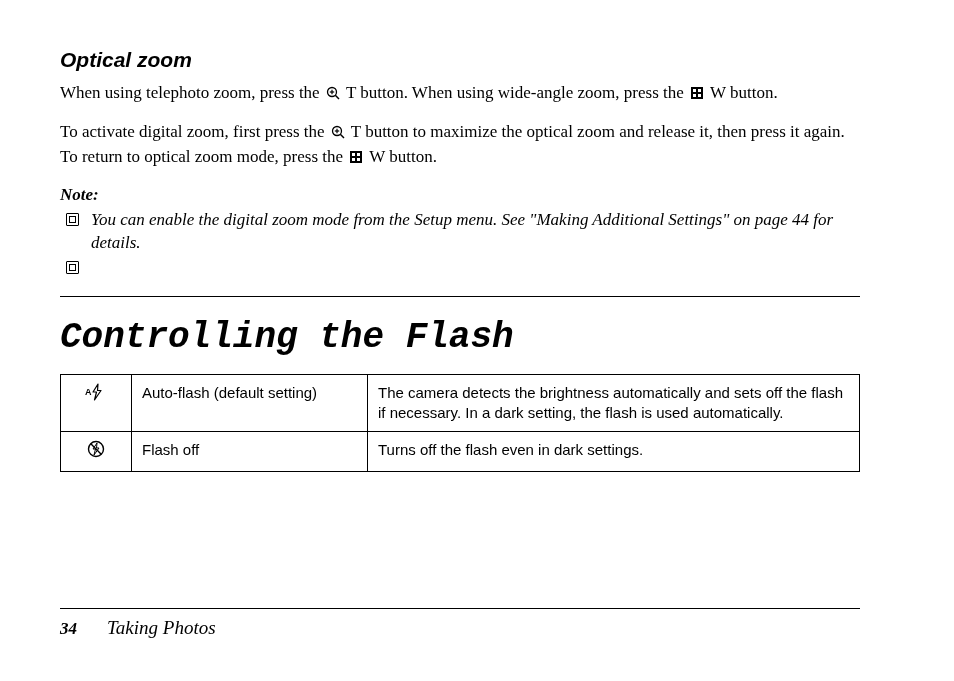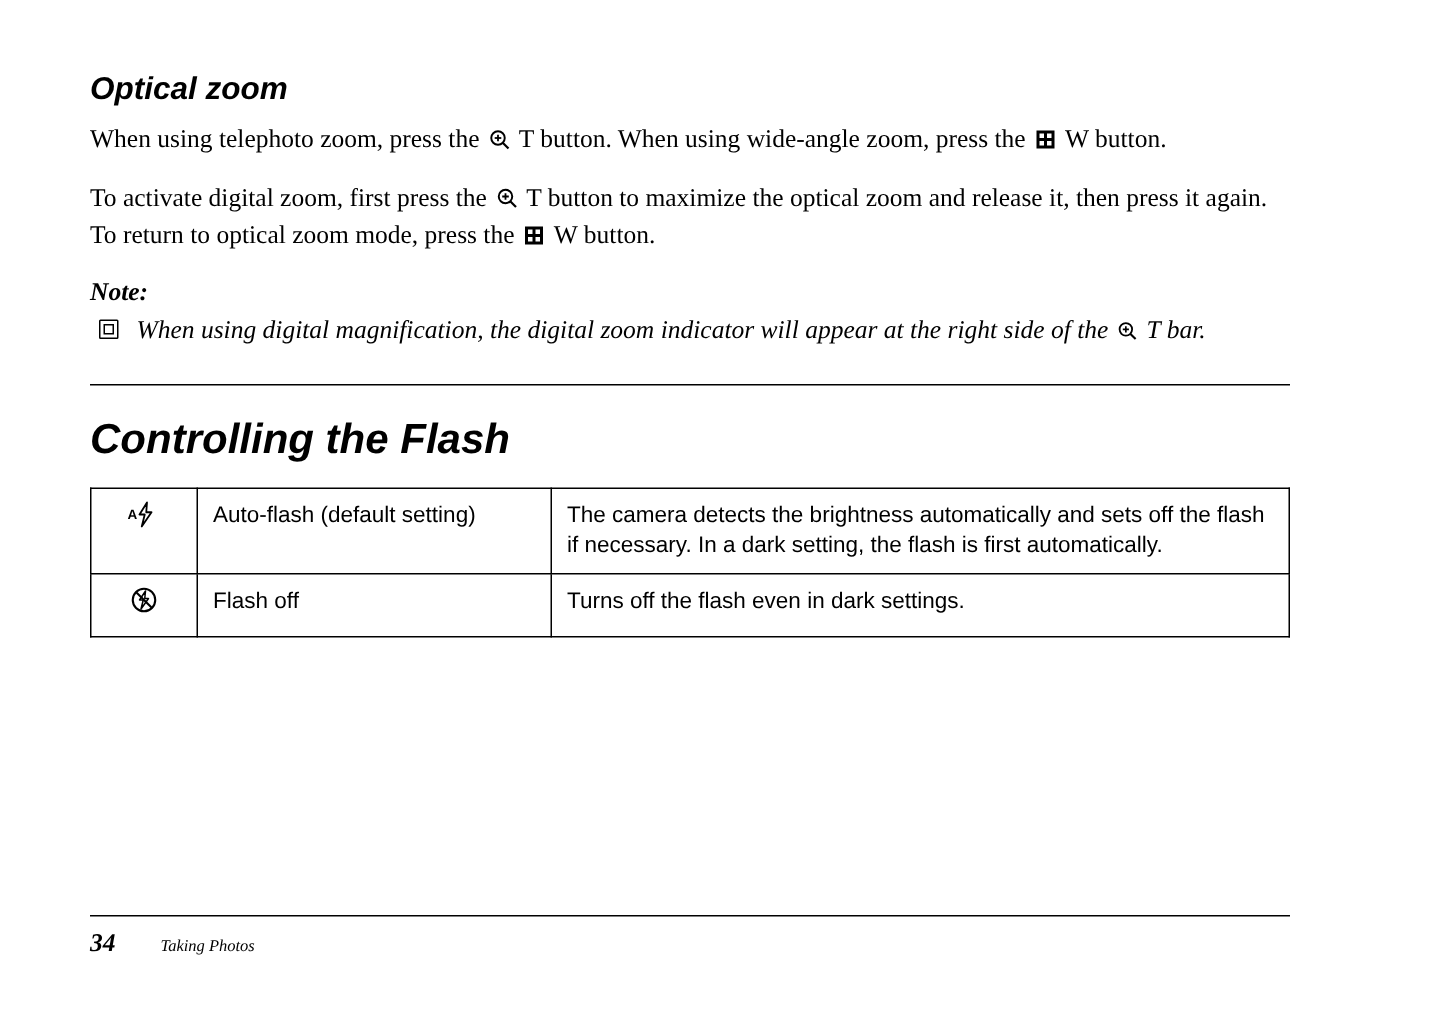--- a/index.html
+++ b/index.html
@@ -67,24 +67,24 @@
     display: inline-block;
     vertical-align: -2px;
     margin: 0 2px;
   }
   .rule {
     border: none;
     border-top: 1px solid #000;
     margin: 22px 0 20px 0;
   }
   .h2 {
-    font-family: Liberation Sans, sans-serif;
+    font-family: Liberation Mono, monospace;
     font-weight: 700;
     font-style: italic;
-    font-size: 28px;
+    font-size: 36px;
     margin: 0 0 16px 0;
   }
   table.flash {
     width: 100%;
     border-collapse: collapse;
     margin-top: 6px;
   }
   table.flash td {
     border: 1px solid #000;
     padding: 8px 10px;
@@ -105,21 +105,21 @@
     font-family: Georgia, "Times New Roman", serif;
   }
   .footer .pnum {
     font-weight: bold;
     font-style: italic;
     font-size: 17px;
     margin-right: 26px;
   }
   .footer .sec {
     font-style: italic;
-    font-size: 11px;
+    font-size: 19px;
   }
 </style>
 </head>
 <body>
 
 <div class="page">
 
   <div class="h3">Optical zoom</div>
   <p class="para">
     <span>When using telephoto zoom, press the </span>
@@ -163,51 +163,43 @@
           <rect x="3" y="8" width="3" height="3" fill="#fff"></rect>
           <rect x="8" y="8" width="3" height="3" fill="#fff"></rect>
         </svg>
     </span>
     <span> W button.</span>
   </p>
 
   <div class="note-label">Note:</div>
   <div class="note-item">
     <span class="bullet"></span>
-    <span>
-      <span>When using digital magnification, the digital zoom indicator will appear at the right side of the </span>
-      <span class="icon">
-        <svg width="13" height="13" viewBox="0 0 14 14">
-            <circle cx="6" cy="6" r="4.5" fill="none" stroke="#000" stroke-width="1.3"></circle>
-            <line x1="9.3" y1="9.3" x2="13" y2="13" stroke="#000" stroke-width="1.5"></line>
-            <line x1="6" y1="3.8" x2="6" y2="8.2" stroke="#000" stroke-width="1.2"></line>
-            <line x1="3.8" y1="6" x2="8.2" y2="6" stroke="#000" stroke-width="1.2"></line>
-          </svg>
-      </span>
-      <span> T bar.</span>
-    </span>
+    <span>You can enable the digital zoom mode from the Setup menu. See "Making Additional Settings" on page 44 for details.</span>
+  </div>
+  <div class="note-item">
+    <span class="bullet"></span>
   </div>
 
   <hr class="rule">
 
   <div class="h2">Controlling the Flash</div>
 
   <table class="flash">
     <tbody>
         <tr>
       <td class="col-icon">
         <span class="icon">
           <svg width="22" height="18" viewBox="0 0 22 18">
             <text x="0" y="12" font-family="Arial" font-size="9" font-weight="bold" fill="#000">A</text>
             <polygon points="13,1 8,9 11.5,9 9.5,17 16,7.5 12.5,7.5" fill="none" stroke="#000" stroke-width="1.2" stroke-linejoin="round"></polygon>
           </svg>
         </span>
       </td>
       <td class="col-mode">Auto-flash (default setting)</td>
-      <td>The camera detects the brightness automatically and sets off the flash if necessary. In a dark setting, the flash is first automatically.</td>
+      <td>The camera detects the brightness automatically and sets off the flash if necessary. In a dark setting, the flash is used automatically.</td>
     </tr>
     <tr>
       <td class="col-icon">
         <span class="icon">
           <svg width="18" height="18" viewBox="0 0 18 18">
             <circle cx="9" cy="9" r="7.5" fill="none" stroke="#000" stroke-width="1.4"></circle>
             <polygon points="10,3 6,9 8.5,9 7,15 12,8 9.5,8" fill="none" stroke="#000" stroke-width="1" stroke-linejoin="round"></polygon>
             <line x1="3.8" y1="3.8" x2="14.2" y2="14.2" stroke="#000" stroke-width="1.4"></line>
           </svg>
         </span>

